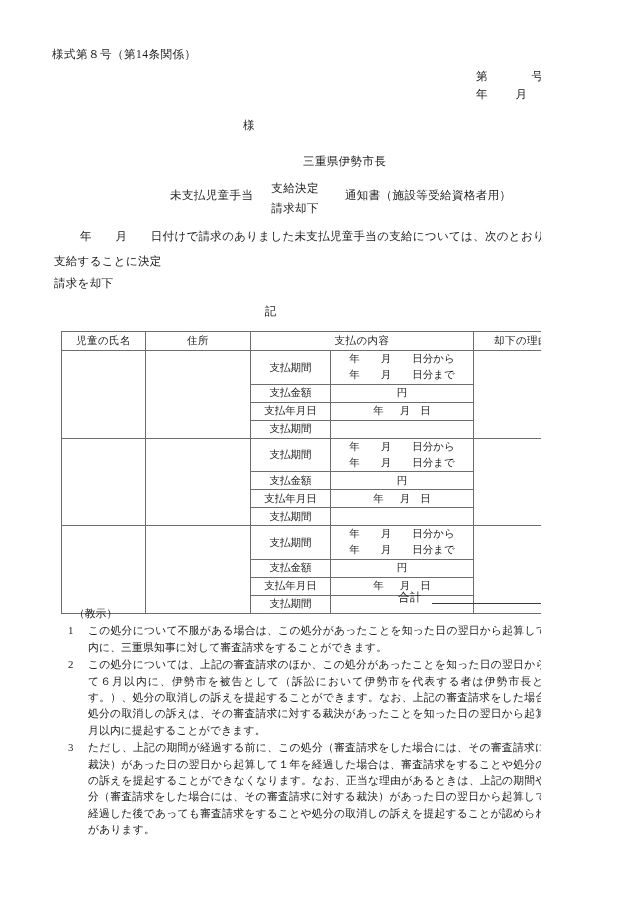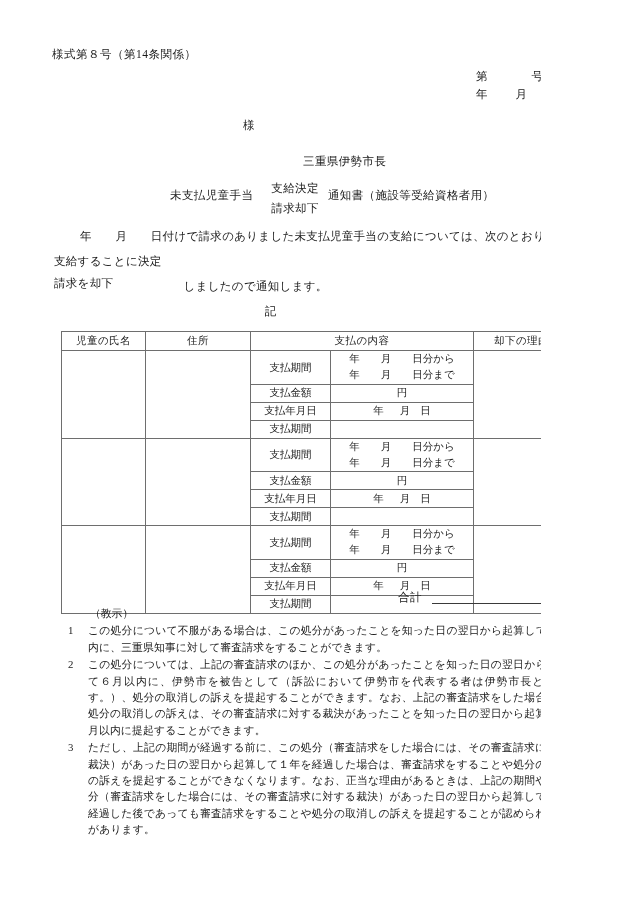--- a/index.html
+++ b/index.html
@@ -82,21 +82,21 @@
   .title-line .lead { letter-spacing: 0.4px; }
   .stack {
     display: inline-flex;
     flex-direction: column;
     margin: 6px 8px 0 18px;
     line-height: 1.75;
     letter-spacing: 0.4px;
     justify-content: center;
   }
   .title-line .tail {
-    margin-left: 1px;
+    margin-left: 18px;
     letter-spacing: 0.4px;
   }
 
   
   .body-line1 {
     position: absolute;
     left: 80px;
     top: 228px;
     font-size: 11.5px;
     white-space: nowrap;
@@ -195,21 +195,21 @@
 
   
   .instructions {
     position: absolute;
     left: 68px;
     top: 605px;
     width: 512px;
     font-size: 10.8px;
     line-height: 1.52;
   }
-  .kyoji-title { margin-left: 22px; }
+  .kyoji-title { margin-left: 6px; }
   .note-item {
     display: flex;
     align-items: flex-start;
     margin-top: 1px;
   }
   .note-num {
     flex: 0 0 auto;
     width: 20px;
     text-align: left;
   }
@@ -249,21 +249,20 @@
     <span class="tail">通知書（施設等受給資格者用）</span>
   </div>
 
   <div class="body-line1">年　　月　　日付けで請求のありました未支払児童手当の支給については、次のとおり</div>
 
   <div class="body-group">
     <span class="stack2">
       <span>支給することに決定</span>
       <span>請求を却下</span>
     </span>
-    <span class="tail2">しましたので通知します。</span>
   </div>
 
   <div class="ki-mark">記</div>
 
   <table class="pay-table">
     <colgroup>
       <col class="col-name">
         <col class="col-addr">
         <col class="col-sub">
         <col class="col-val">

